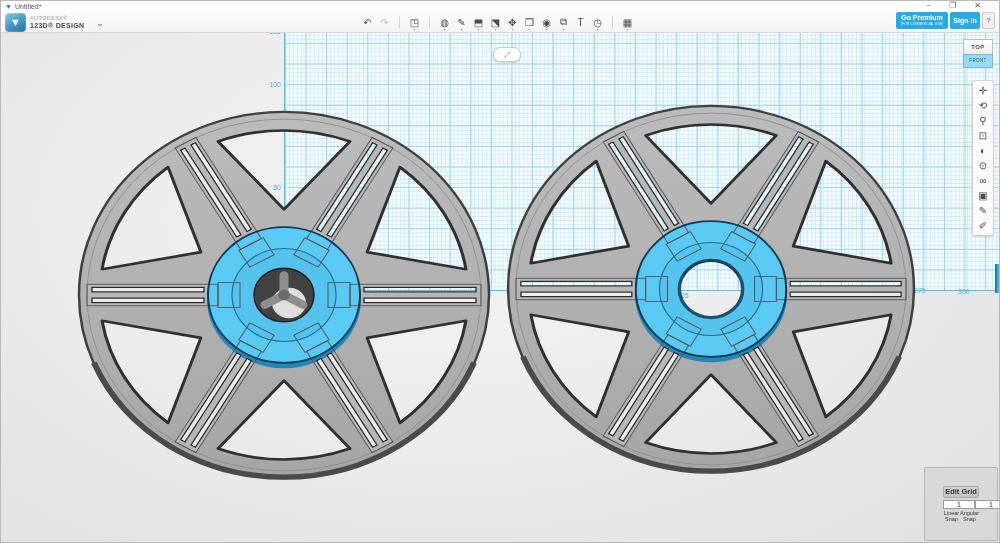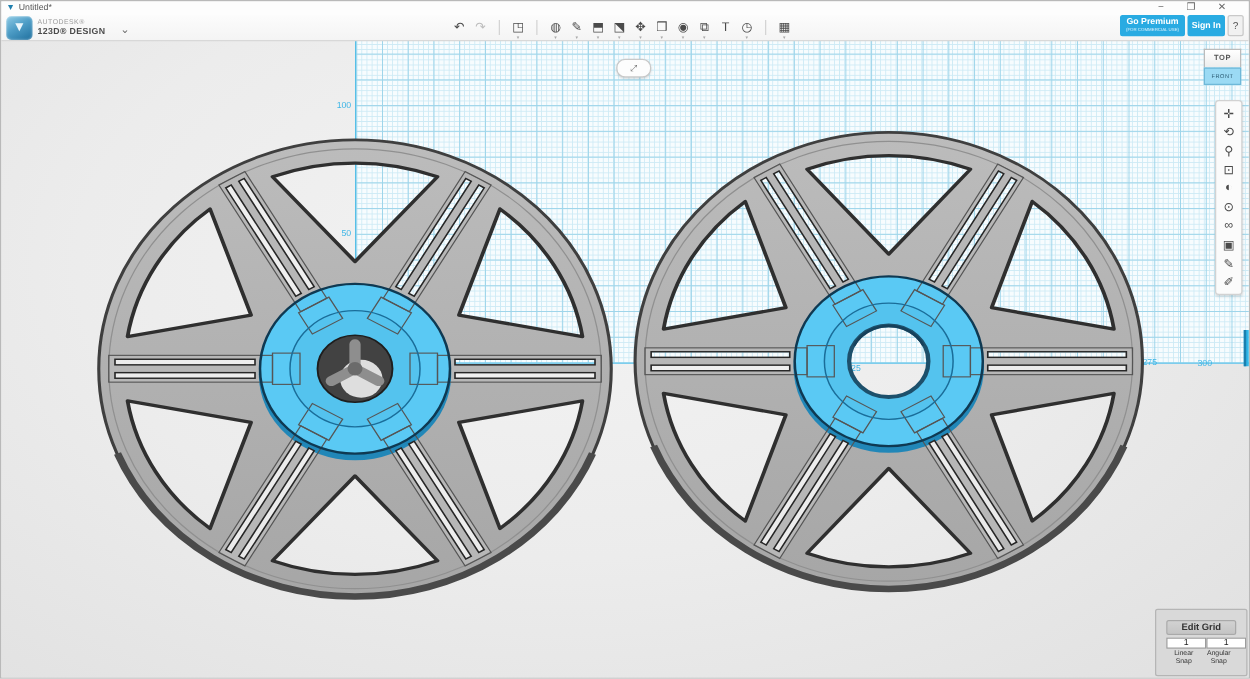--- a/index.html
+++ b/index.html
@@ -57,21 +57,21 @@
   
   .viewcube{position:absolute;right:8px;top:7px;width:30px;z-index:10;cursor:pointer;}
   .vc-top{height:14px;background:linear-gradient(#ffffff,#ededed);border:1px solid #bbb;border-bottom:none;text-align:center;font-size:6px;font-weight:bold;color:#555;line-height:14px;letter-spacing:.5px;}
   .vc-front{height:12px;background:#9bdaf4;border:1px solid #6fb8d8;text-align:center;font-size:4.5px;color:#2a5a72;line-height:12px;letter-spacing:.4px;}
 
   
   .navbar{position:absolute;right:7px;top:48px;width:20px;background:#fbfbfb;border:1px solid #d2d2d2;border-radius:3px;box-shadow:0 1px 2px rgba(0,0,0,.12);z-index:10;display:flex;flex-direction:column;align-items:center;padding:2px 0;}
   .nav-item{width:18px;height:15px;display:flex;align-items:center;justify-content:center;font-size:10px;color:#4a4a4a;cursor:pointer;}
 
   
-  .editgrid{position:absolute;right:3px;bottom:3px;width:74px;background:#d9d9d9;border:1px solid #b5b5b5;border-radius:2px;z-index:10;padding:8px;box-sizing:border-box;}
+  .editgrid{position:absolute;right:3px;bottom:3px;width:74px;background:#d9d9d9;border:1px solid #b5b5b5;border-radius:2px;z-index:10;padding:18px;box-sizing:border-box;}
   .eg-title{background:linear-gradient(#d2d2d2,#c4c4c4);border:1px solid #a9a9a9;border-radius:2px;font-size:7.5px;font-weight:bold;color:#333;text-align:center;line-height:10px;height:10px;cursor:pointer;}
   .eg-row{display:flex;justify-content:space-between;margin-top:2px;}
   .eg-input{width:32px;height:9px;font-size:7px;text-align:center;border:1px solid #9c9c9c;background:#fff;color:#222;padding:0;box-sizing:border-box;font-family:"Liberation Sans",sans-serif;}
   .eg-labels{display:flex;justify-content:space-between;margin-top:1px;}
   .eg-label{font-size:5.5px;color:#333;width:34px;text-align:center;}
 </style>
 </head>
 <body>
 
 <div class="window">

